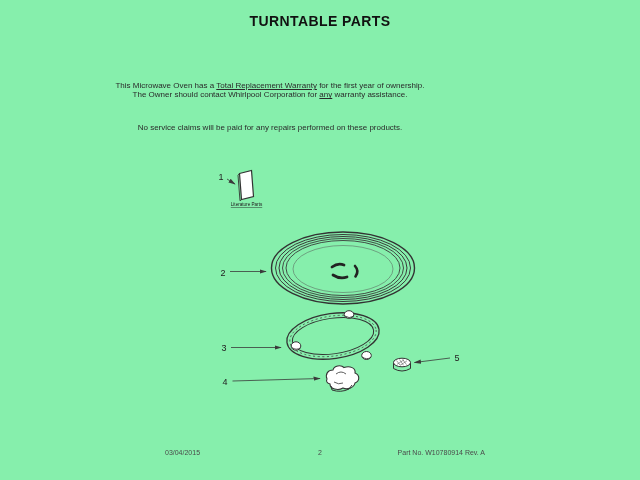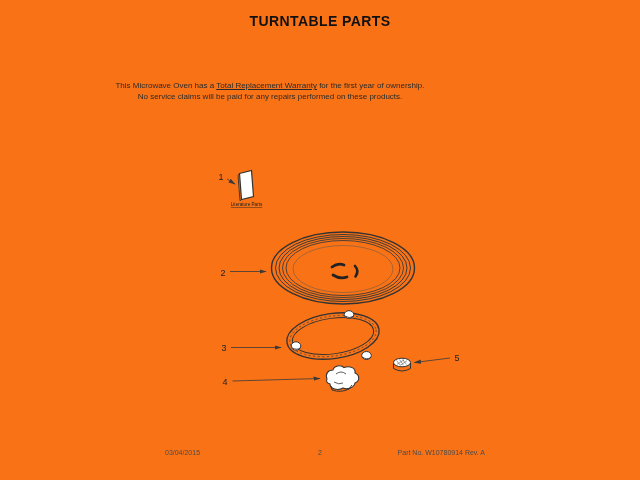--- a/index.html
+++ b/index.html
@@ -1,20 +1,20 @@
 <!DOCTYPE html>
 <html><head>
 <meta charset="utf-8">
 <style>
   html, body { margin: 0; padding: 0; background: #ffffff; }
   .page {
     position: relative;
     width: 640px;
     height: 480px;
-    background: #f97316;
+    background: #86efac;
     font-family: "Liberation Sans", sans-serif;
     color: #222;
     overflow: hidden;
     text-decoration: underline;
   }
   .title {
     position: absolute;
     top: 13px;
     left: 0;
     width: 640px;
@@ -29,21 +29,21 @@
     position: absolute;
     top: 81px;
     left: 0;
     width: 540px;
     text-align: center;
     font-size: 8px;
     line-height: 9.3px;
     color: #2a2a2a;
   }
   .warranty p { margin: 0; }
-  .warranty p.gap { margin-top: 2px; }
+  .warranty p.gap { margin-top: 23px; }
   .u { text-decoration: underline; }
   .diagram {
     position: absolute;
     top: 0;
     left: 0;
   }
   .diagram text {
     font-family: "Liberation Sans", sans-serif;
     fill: #222;
   }
@@ -63,20 +63,21 @@
 </style>
 </head>
 <body>
 
 <div class="page">
 
   <h1 class="title">TURNTABLE PARTS</h1>
 
   <div class="warranty">
     <p><span>This Microwave Oven has a </span><span class="u">Total Replacement Warranty</span><span> for the first year of ownership.</span></p>
+    <p><span>The Owner should contact Whirlpool Corporation for </span><span class="u">any</span><span> warranty assistance.</span></p>
     <p class="gap">No service claims will be paid for any repairs performed on these products.</p>
   </div>
 
   <svg class="diagram" width="640" height="480" viewBox="0 0 640 480">
     <defs>
       <marker id="arr" viewBox="0 0 10 6" refX="9" refY="3" markerWidth="9" markerHeight="6" orient="auto">
         <path d="M0,0 L10,3 L0,6 Z" fill="#3a3a3a"></path>
       </marker>
     </defs>
 

